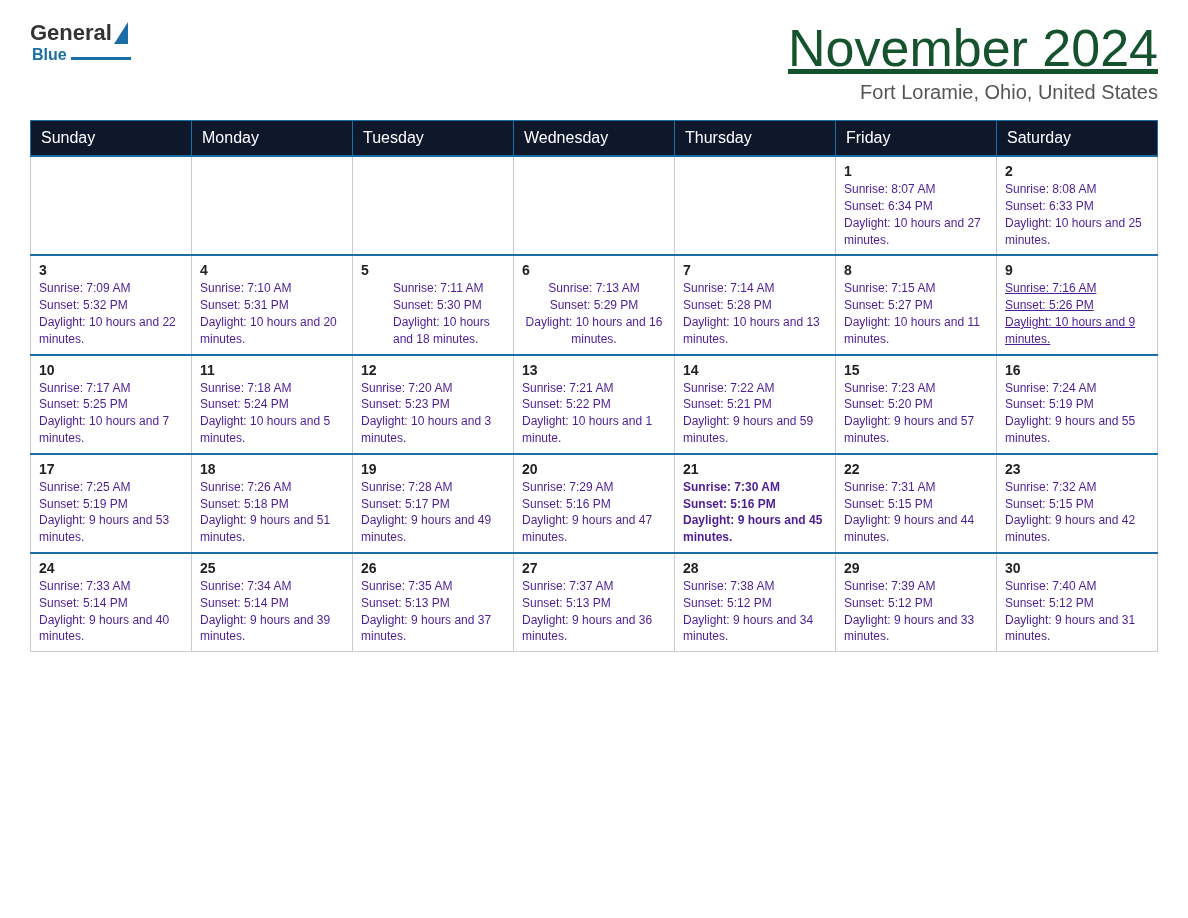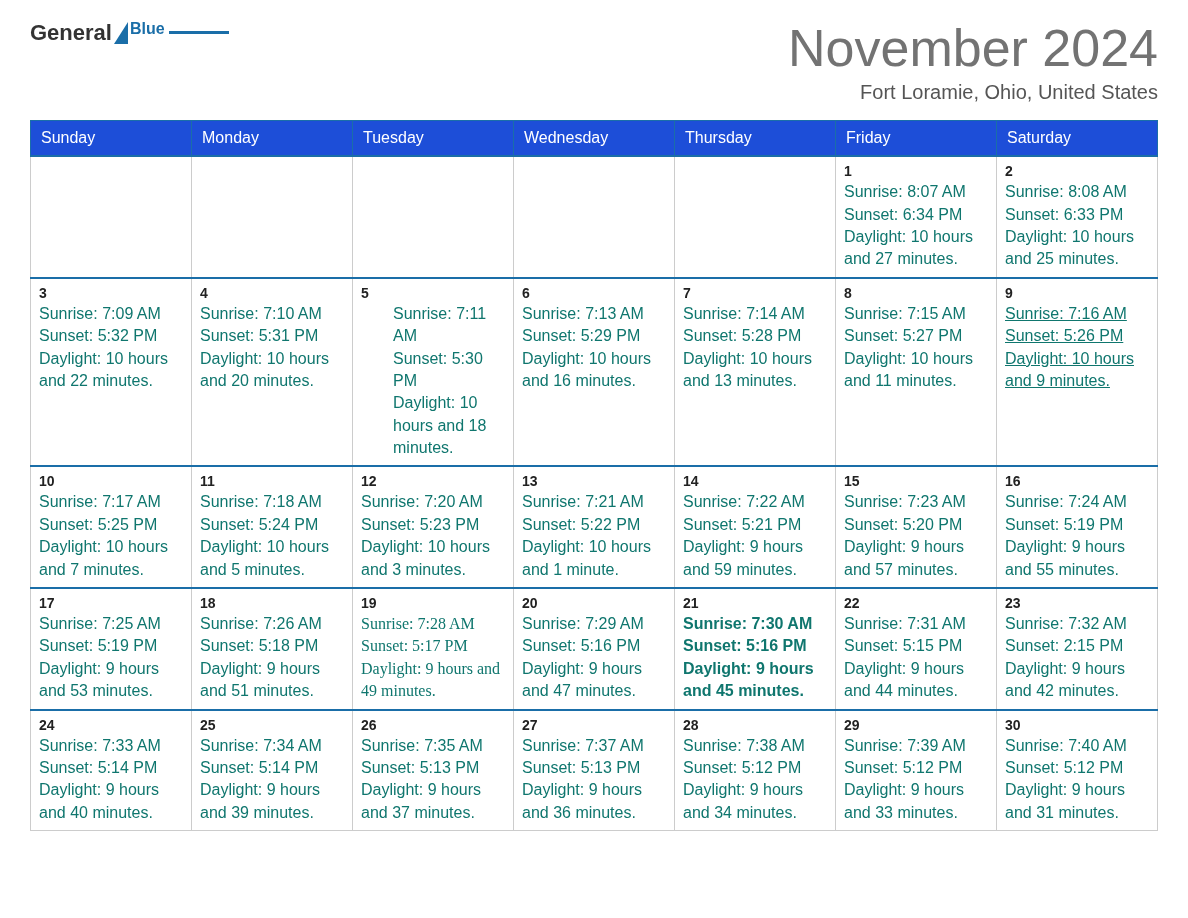--- a/index.html
+++ b/index.html
@@ -12,21 +12,21 @@
       padding: 20px 30px;
     }
     .header {
       display: flex;
       justify-content: space-between;
       align-items: flex-start;
       margin-bottom: 16px;
     }
     .logo {
       display: flex;
-      flex-direction: row;
+      flex-direction: column;
       align-items: flex-start;
     }
     .logo-top {
       display: flex;
       align-items: center;
     }
     .logo-general {
       font-size: 22px;
       font-weight: bold;
       color: #333;
@@ -49,35 +49,36 @@
       height: 3px;
       background: #1a6ea8;
       margin-top: 2px;
     }
     .title-block {
       text-align: right;
     }
     .month-title {
       font-size: 52px;
       font-weight: 300;
-      color: #737373;
+      color: #14532d;
       line-height: 1.1;
+      text-decoration: underline;
     }
     .location {
       font-size: 20px;
       color: #555;
       margin-top: 4px;
     }
     .calendar {
       width: 100%;
       border-collapse: collapse;
       border: 1px solid #1a6ea8;
     }
     .calendar th {
-      background: #1d4ed8;
+      background: #0f172a;
       color: #fff;
       font-size: 16px;
       font-weight: normal;
       padding: 8px 10px;
       text-align: left;
       border: 1px solid #1a6ea8;
     }
     .calendar td {
       vertical-align: top;
       padding: 6px 8px;
@@ -91,22 +92,22 @@
       border-top: 2px solid #1a6ea8;
     }
     .day-number {
       font-size: 14px;
       font-weight: bold;
       color: #222;
       display: block;
       margin-bottom: 2px;
     }
     .day-info {
-      font-size: 16px;
-      color: #0f766e;
+      font-size: 12px;
+      color: #4c1d95;
       line-height: 1.4;
     }
     .empty-cell {
       background: #fff;
     }
   </style>
 </head>
 <body>
 
 <div class="header">
@@ -172,21 +173,21 @@
 Daylight: 10 hours and 20 minutes.</div>
         </td>
         <td>
           <span class="day-number">5</span>
           <div class="day-info" style="white-space: pre-line; margin-left: 32px;">Sunrise: 7:11 AM
 Sunset: 5:30 PM
 Daylight: 10 hours and 18 minutes.</div>
         </td>
         <td>
           <span class="day-number">6</span>
-          <div class="day-info" style="white-space: pre-line;">Sunrise: 7:13 AM
+          <div class="day-info" style="white-space: pre-line; text-align: center;">Sunrise: 7:13 AM
 Sunset: 5:29 PM
 Daylight: 10 hours and 16 minutes.</div>
         </td>
         <td>
           <span class="day-number">7</span>
           <div class="day-info" style="white-space: pre-line;">Sunrise: 7:14 AM
 Sunset: 5:28 PM
 Daylight: 10 hours and 13 minutes.</div>
         </td>
         <td>
@@ -254,21 +255,21 @@
 Daylight: 9 hours and 53 minutes.</div>
         </td>
         <td>
           <span class="day-number">18</span>
           <div class="day-info" style="white-space: pre-line;">Sunrise: 7:26 AM
 Sunset: 5:18 PM
 Daylight: 9 hours and 51 minutes.</div>
         </td>
         <td>
           <span class="day-number">19</span>
-          <div class="day-info" style="white-space: pre-line; font-family: Liberation Serif, serif;">Sunrise: 7:28 AM
+          <div class="day-info" style="white-space: pre-line;">Sunrise: 7:28 AM
 Sunset: 5:17 PM
 Daylight: 9 hours and 49 minutes.</div>
         </td>
         <td>
           <span class="day-number">20</span>
           <div class="day-info" style="white-space: pre-line;">Sunrise: 7:29 AM
 Sunset: 5:16 PM
 Daylight: 9 hours and 47 minutes.</div>
         </td>
         <td>
@@ -279,21 +280,21 @@
         </td>
         <td>
           <span class="day-number">22</span>
           <div class="day-info" style="white-space: pre-line;">Sunrise: 7:31 AM
 Sunset: 5:15 PM
 Daylight: 9 hours and 44 minutes.</div>
         </td>
         <td>
           <span class="day-number">23</span>
           <div class="day-info" style="white-space: pre-line;">Sunrise: 7:32 AM
-Sunset: 2:15 PM
+Sunset: 5:15 PM
 Daylight: 9 hours and 42 minutes.</div>
         </td>
       </tr>
       <tr>
         <td>
           <span class="day-number">24</span>
           <div class="day-info" style="white-space: pre-line;">Sunrise: 7:33 AM
 Sunset: 5:14 PM
 Daylight: 9 hours and 40 minutes.</div>
         </td>

